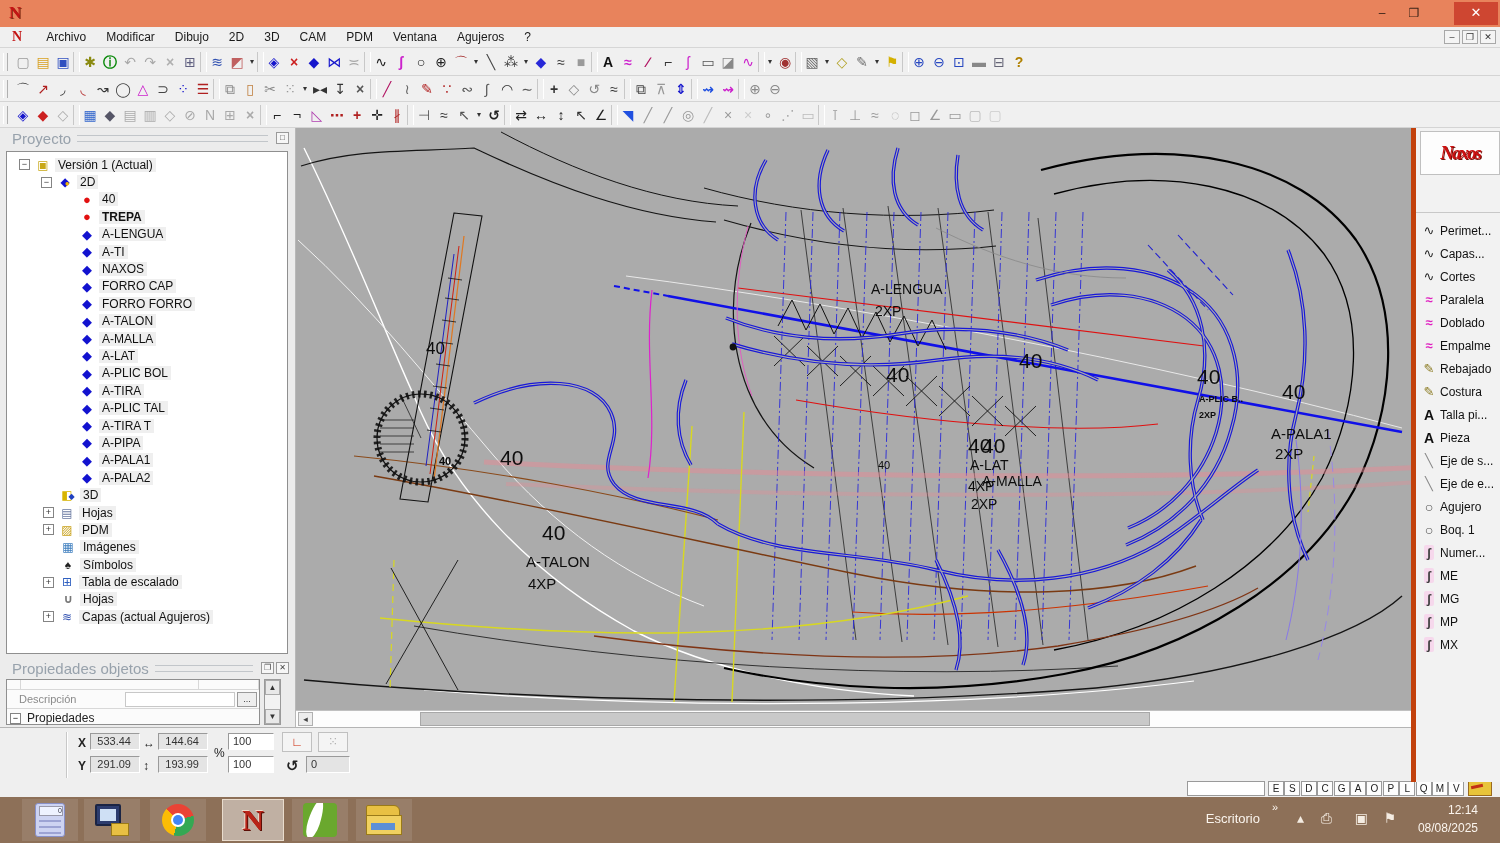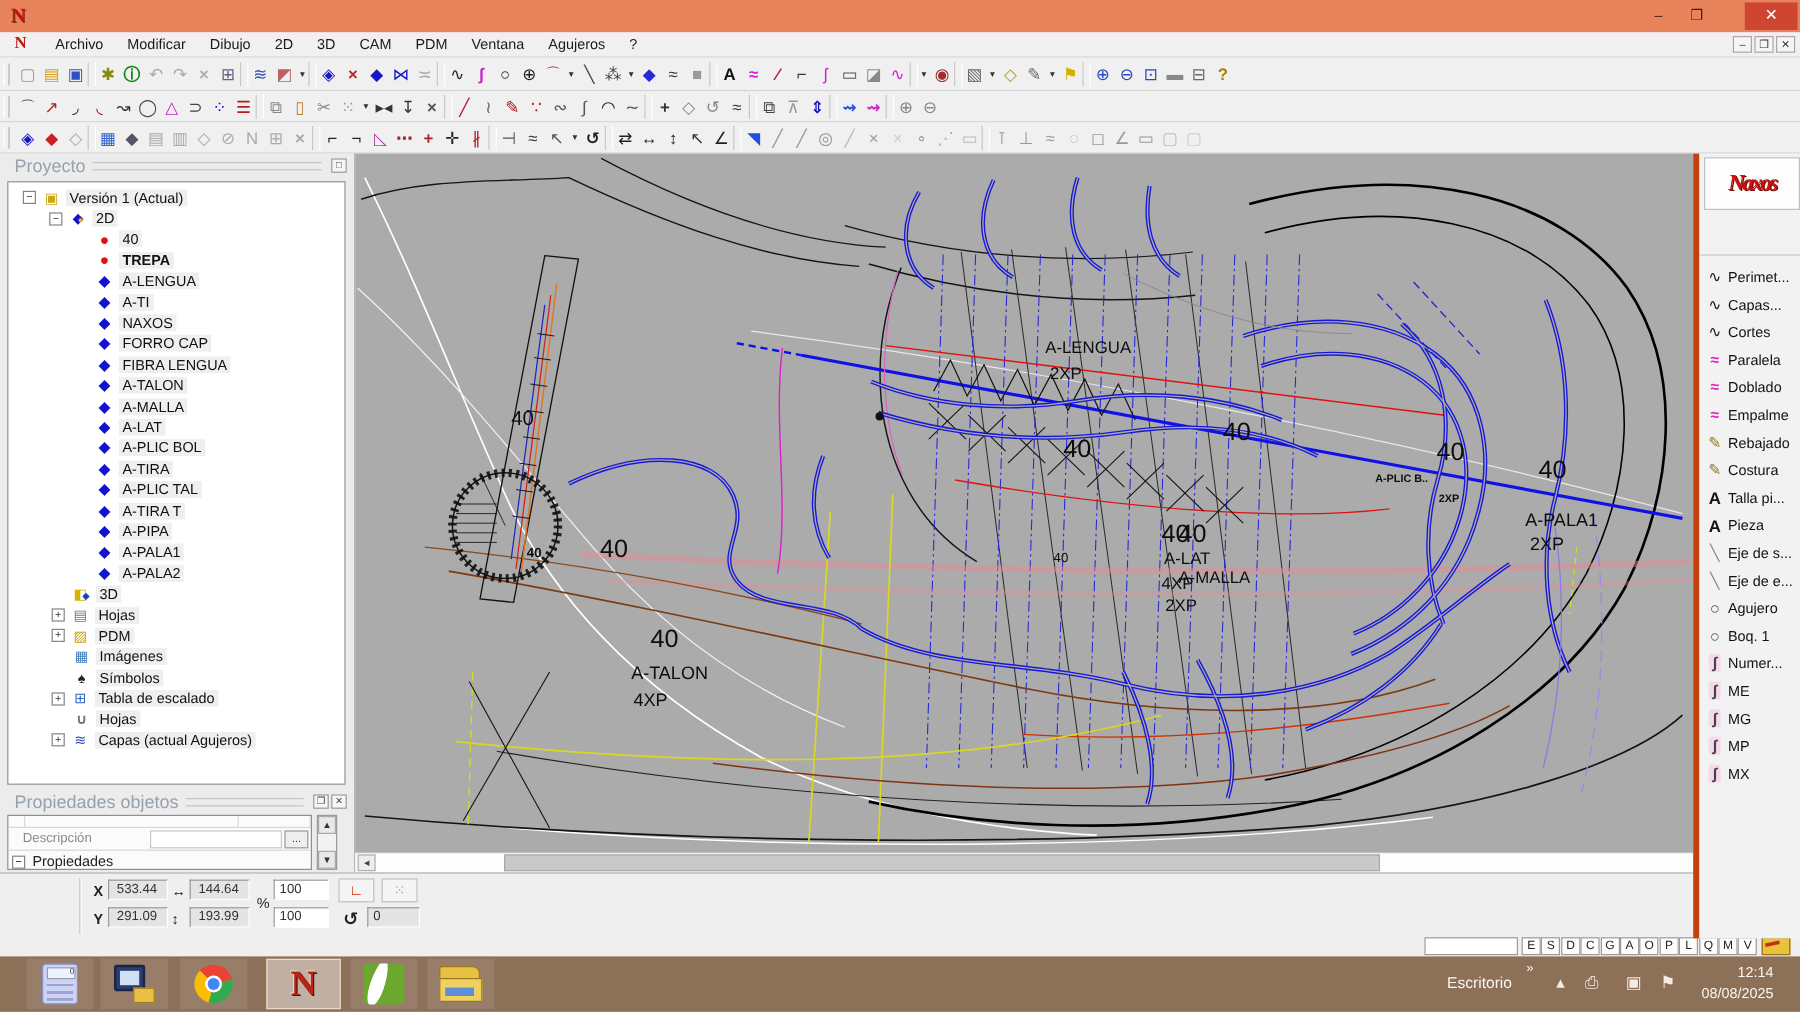--- a/index.html
+++ b/index.html
@@ -387,21 +387,21 @@
 
         <div class="trow" style="padding-left: 72px;">
           <span class="ttog"></span>
           <span class="ticn ic-bdia"></span>
           <span class="tlbl">FORRO CAP</span>
         </div>
 
         <div class="trow" style="padding-left: 72px;">
           <span class="ttog"></span>
           <span class="ticn ic-bdia"></span>
-          <span class="tlbl">FIBRA LENGUA</span>
+          <span class="tlbl">FORRO FORRO</span>
         </div>
 
         <div class="trow" style="padding-left: 72px;">
           <span class="ttog"></span>
           <span class="ticn ic-bdia"></span>
           <span class="tlbl">A-TALON</span>
         </div>
 
         <div class="trow" style="padding-left: 72px;">
           <span class="ttog"></span>
@@ -699,21 +699,21 @@
         <span class="cv-label" style="left: 204px; top: 319px; font-size: 21px; font-weight: 400;">40</span>
         <span class="cv-label" style="left: 246px; top: 394px; font-size: 21px; font-weight: 400;">40</span>
         <span class="cv-label" style="left: 143px; top: 328px; font-size: 11px; font-weight: 700;">40</span>
         <span class="cv-label" style="left: 582px; top: 332px; font-size: 11px; font-weight: 400;">40</span>
         <span class="cv-label" style="left: 672px; top: 307px; font-size: 21px; font-weight: 400;">40</span>
         <span class="cv-label" style="left: 686px; top: 307px; font-size: 21px; font-weight: 400;">40</span>
         <span class="cv-label" style="left: 674px; top: 330px; font-size: 14px; font-weight: 400;">A-LAT</span>
         <span class="cv-label" style="left: 686px; top: 346px; font-size: 14px; font-weight: 400;">A-MALLA</span>
         <span class="cv-label" style="left: 672px; top: 351px; font-size: 14px; font-weight: 400;">4XP</span>
         <span class="cv-label" style="left: 675px; top: 369px; font-size: 14px; font-weight: 400;">2XP</span>
-        <span class="cv-label" style="left: 850px; top: 267px; font-size: 9px; font-weight: 700;">A-PLIC B..</span>
+        <span class="cv-label" style="left: 903px; top: 267px; font-size: 9px; font-weight: 700;">A-PLIC B..</span>
         <span class="cv-label" style="left: 903px; top: 283px; font-size: 9px; font-weight: 700;">2XP</span>
         <span class="cv-label" style="left: 975px; top: 298px; font-size: 15px; font-weight: 400;">A-PALA1</span>
         <span class="cv-label" style="left: 979px; top: 318px; font-size: 15px; font-weight: 400;">2XP</span>
         <span class="cv-label" style="left: 230px; top: 426px; font-size: 15px; font-weight: 400;">A-TALON</span>
         <span class="cv-label" style="left: 232px; top: 448px; font-size: 15px; font-weight: 400;">4XP</span>
       </div>
     <div id="hscroll">
       <span id="hscroll-left">◂</span>
       <span id="hscroll-thumb"></span>
     </div>

